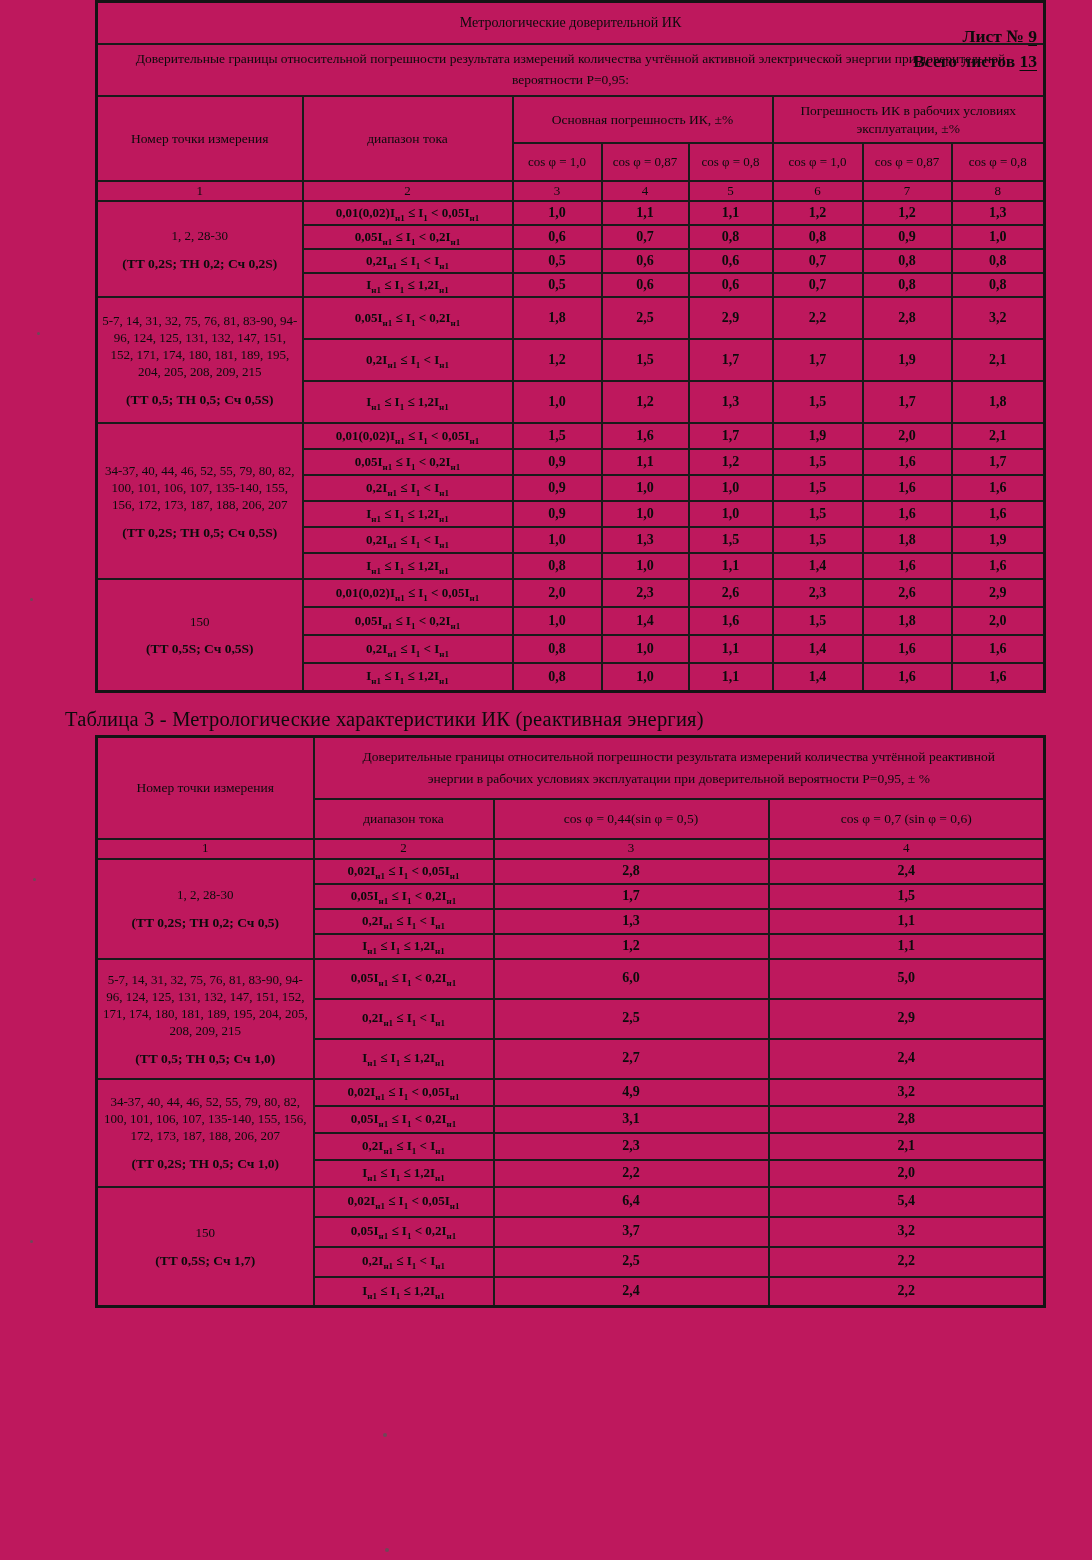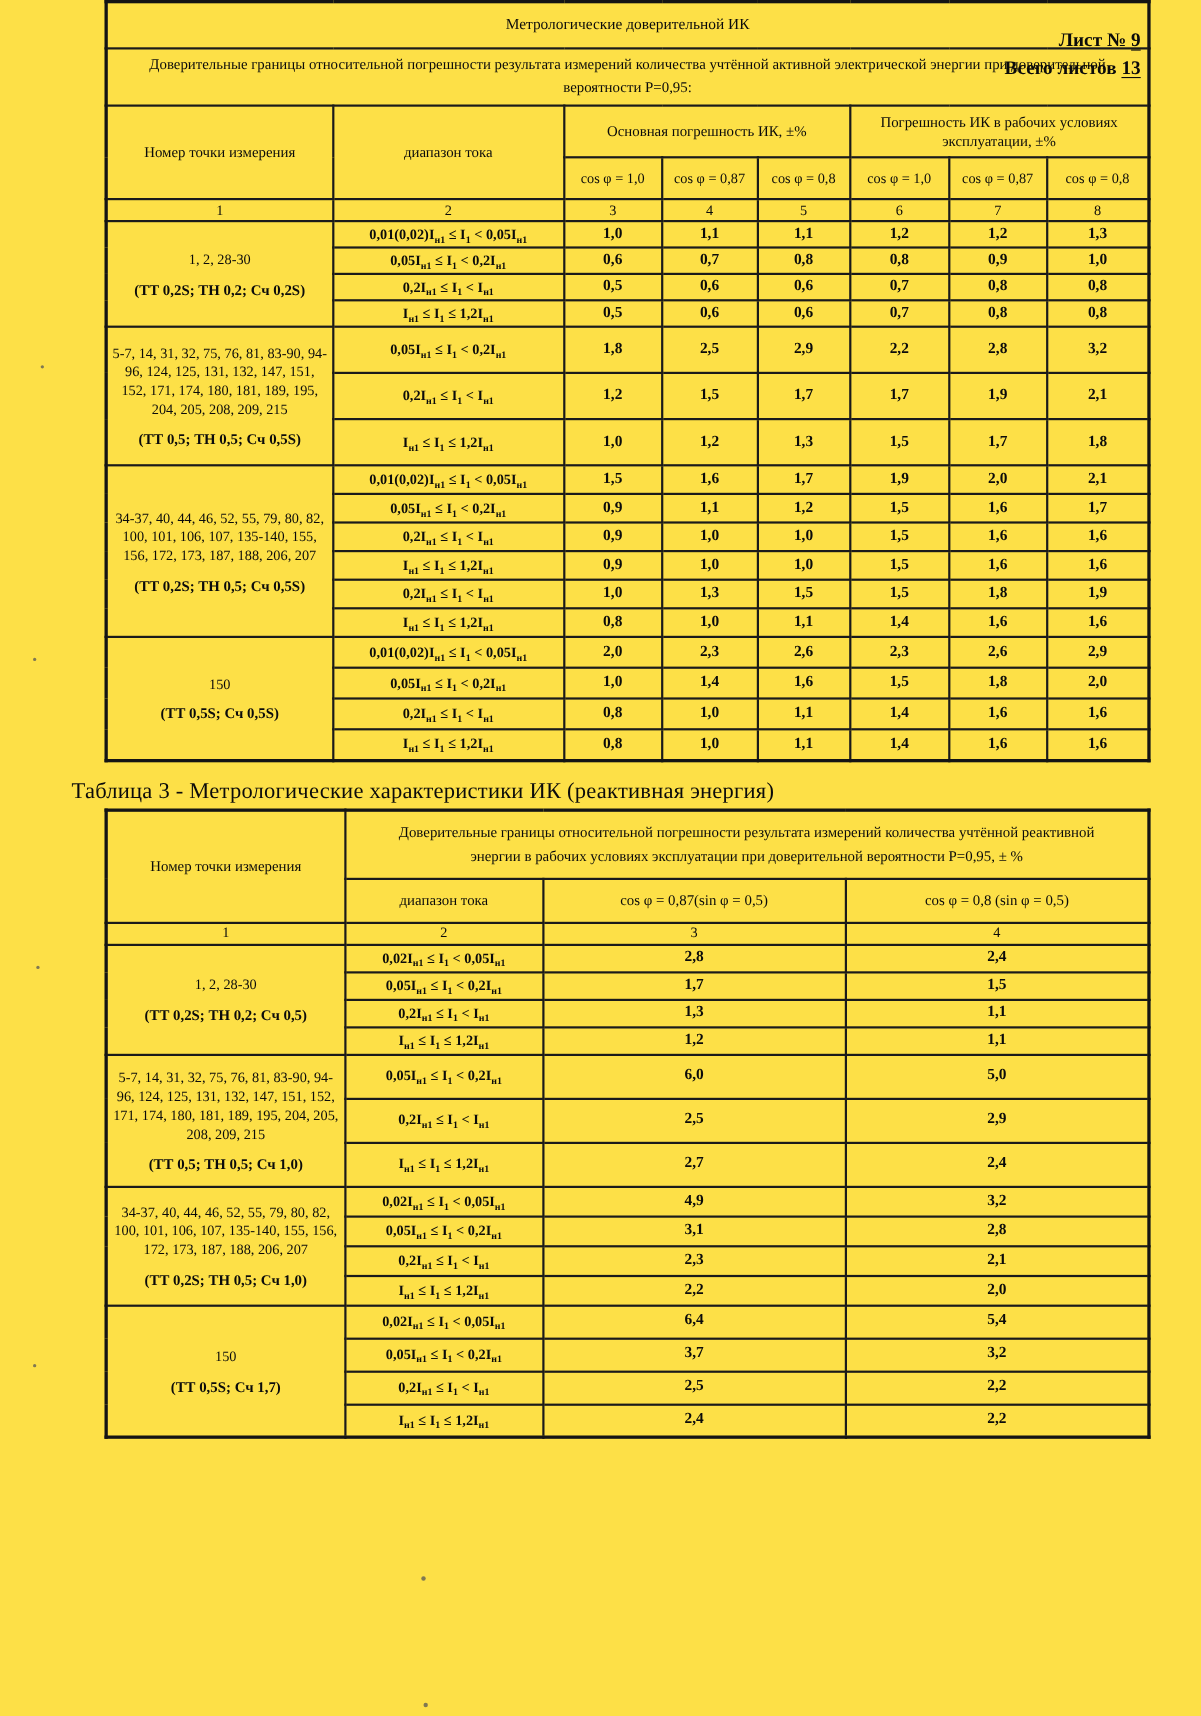--- a/index.html
+++ b/index.html
@@ -1,19 +1,19 @@
 <!DOCTYPE html>
 <html lang="ru"><head>
 <meta charset="utf-8">
 <style>
   html,body{margin:0;padding:0;background:#e8e8e8;}
   .page{
     position:relative;
     width:1092px;height:1560px;
-    background:#fde047;
+    background:#be185d;
     font-family:"Liberation Serif","DejaVu Serif",serif;
     color:#0b0b0b;
     overflow:hidden;
   }
   .sheet-info{
     position:absolute;top:24px;right:55px;
     text-align:right;font-size:17.5px;line-height:1.45;
     font-weight:600;
   }
   .u{ text-decoration:underline; text-underline-offset:3px;}
@@ -293,22 +293,22 @@
         <col style="width:275px">
         <col style="width:276px">
     </colgroup>
     <tbody>
       <tr>
         <td rowspan="2">Номер точки измерения</td>
         <td colspan="3" class="hdr-span">Доверительные границы относительной погрешности результата измерений количества учтённой реактивной энергии в рабочих условиях эксплуатации при доверительной вероятности Р=0,95, ± %</td>
       </tr>
       <tr class="sub-row">
         <td>диапазон тока</td>
-        <td>cos φ = 0,87(sin φ = 0,5)</td>
-        <td>cos φ = 0,8 (sin φ = 0,5)</td>
+        <td>cos φ = 0,44(sin φ = 0,5)</td>
+        <td>cos φ = 0,7 (sin φ = 0,6)</td>
       </tr>
       <tr class="num-row">
         <td>1</td>
         <td>2</td>
         <td>3</td>
         <td>4</td>
       </tr>
     </tbody>
     <tbody id="t3-body">
         <tr style="height: 25px;">

